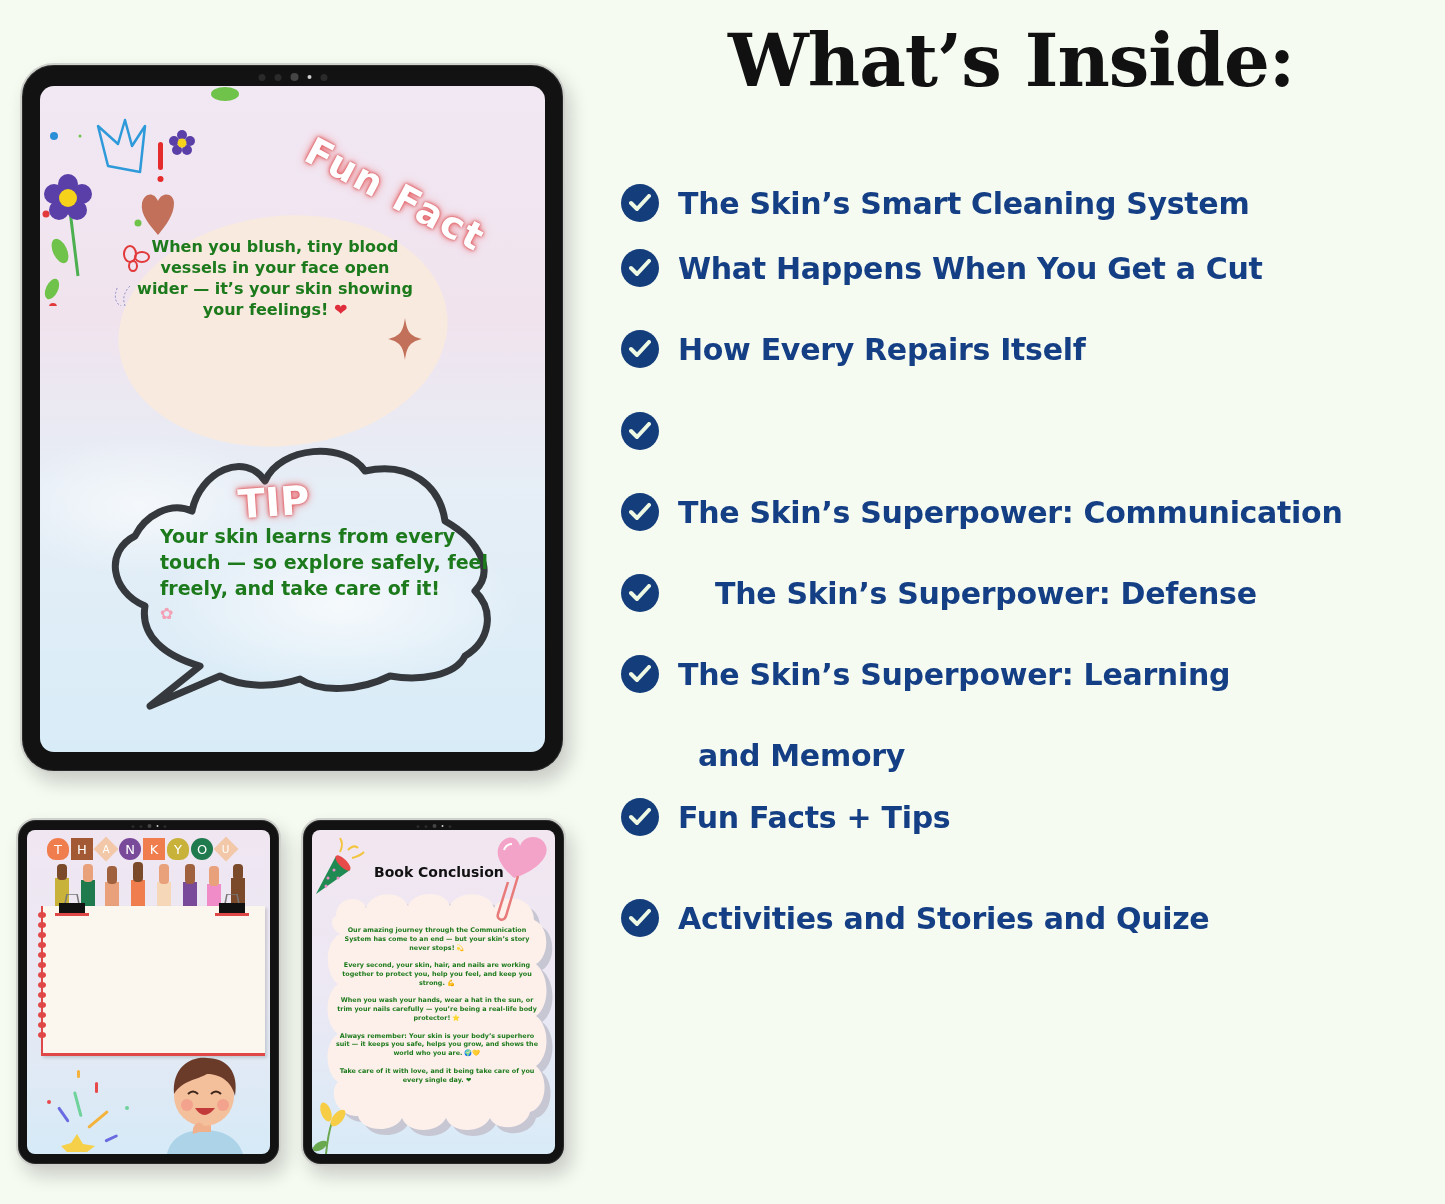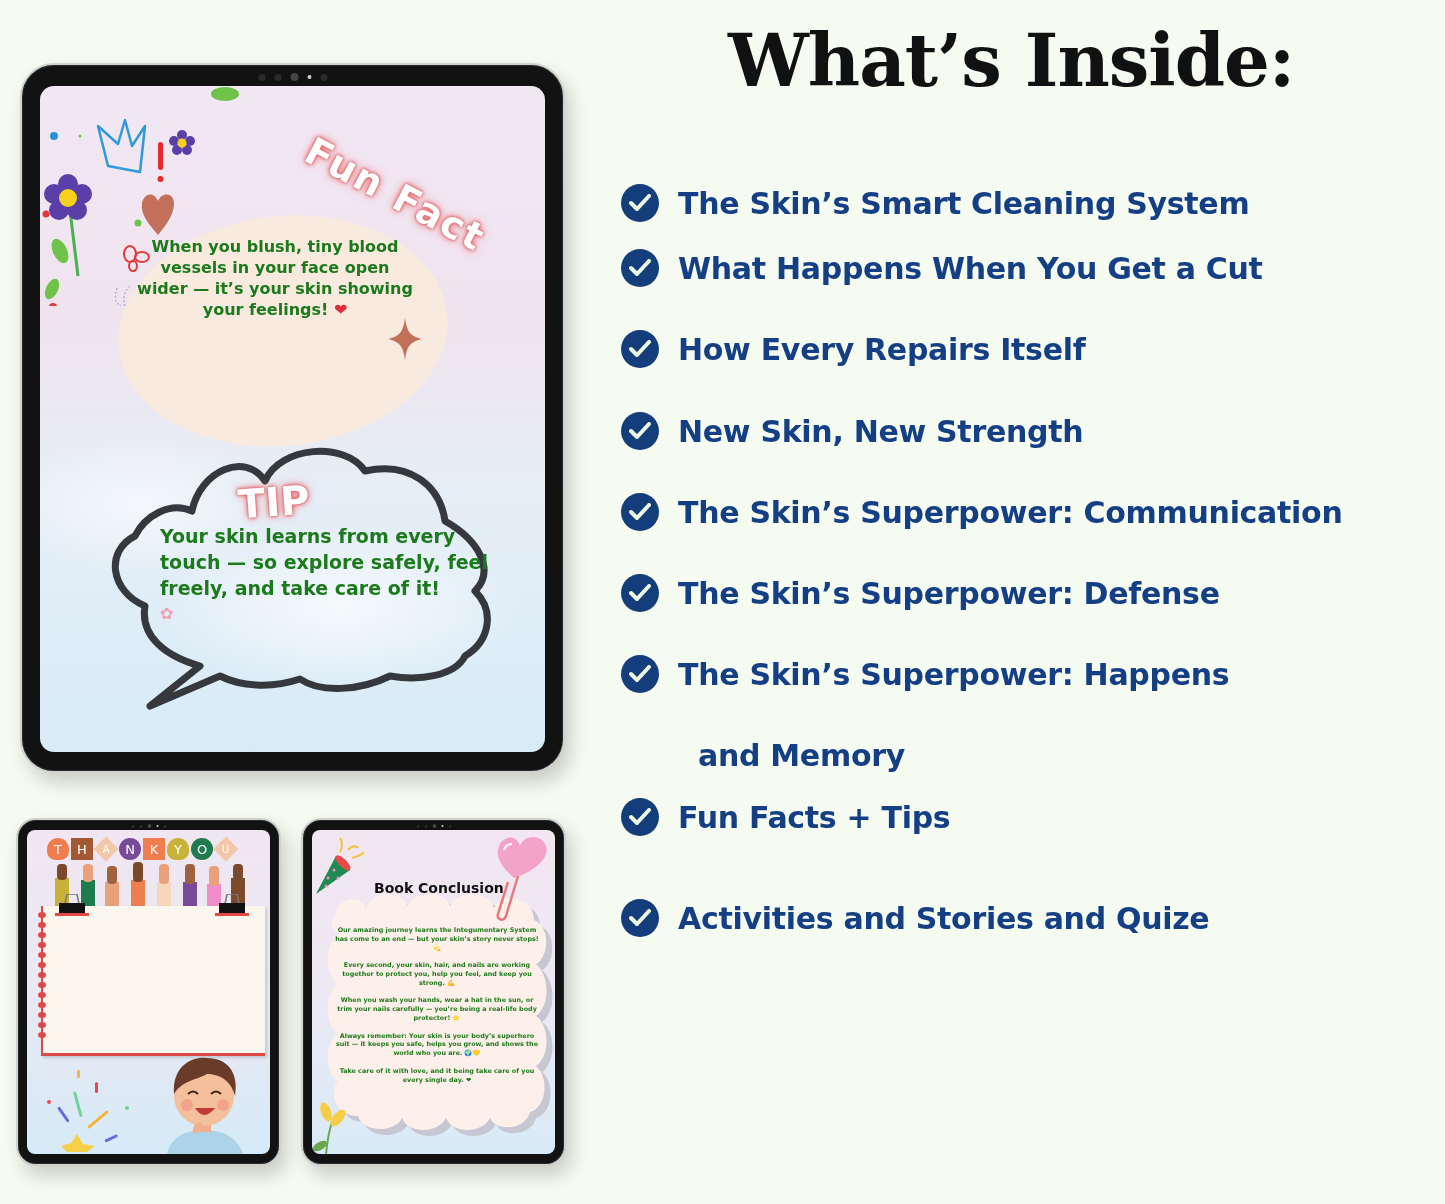--- a/index.html
+++ b/index.html
@@ -130,21 +130,21 @@
     font-size: 8.4px; line-height: 12.5px; color: #1c7a1c; text-align: center;
   }
   .boy { position: absolute; left: 130px; top: 220px; width: 95px; height: 104px; }
   .confetti { position: absolute; left: 10px; top: 240px; width: 110px; height: 84px; }
 
   
   #tablet-conclusion .screen {
     background: linear-gradient(180deg, #f2e6f0 0%, #ece8f4 50%, #d8ebf7 100%);
   }
   .concl-title {
-    position: absolute; left: 62px; top: 50px;
+    position: absolute; left: 62px; top: 34px;
     font-family: "DejaVu Sans", sans-serif; font-weight: bold;
     font-size: 14px; color: #111;
   }
   .cloud-card { position: absolute; left: 10px; top: 56px; width: 232px; height: 250px; }
   .concl-text {
     position: absolute; left: 22px; top: 96px; width: 206px;
     font-family: "DejaVu Sans", sans-serif; font-weight: bold;
     font-size: 6.4px; line-height: 8.8px; color: #1c7a1c; text-align: center;
   }
   .concl-text p { margin-bottom: 8.8px; }
@@ -378,21 +378,21 @@
         <path d="M14 30 C14 10 40 8 44 22 C50 4 80 4 86 20 C92 4 124 4 128 20 C134 4 168 4 172 22 C180 6 212 10 212 34 C228 40 228 70 214 78 C228 90 228 120 214 130 C228 140 228 170 214 180 C228 192 224 222 208 226 C204 244 174 246 168 232 C160 248 130 248 124 232 C116 248 86 248 80 232 C72 248 40 246 36 230 C14 230 6 206 16 196 C2 186 2 156 16 148 C2 138 2 108 16 98 C2 88 2 56 18 48 C8 42 8 32 14 30 Z"></path>
       </g>
       <path fill="#fdf0ea" d="M14 30 C14 10 40 8 44 22 C50 4 80 4 86 20 C92 4 124 4 128 20 C134 4 168 4 172 22 C180 6 212 10 212 34 C228 40 228 70 214 78 C228 90 228 120 214 130 C228 140 228 170 214 180 C228 192 224 222 208 226 C204 244 174 246 168 232 C160 248 130 248 124 232 C116 248 86 248 80 232 C72 248 40 246 36 230 C14 230 6 206 16 196 C2 186 2 156 16 148 C2 138 2 108 16 98 C2 88 2 56 18 48 C8 42 8 32 14 30 Z"></path>
     </svg>
     <svg class="doodle" style="left:180px; top:2px;" width="60" height="90" viewBox="0 0 60 90">
       <path d="M22 46 C8 34 2 22 8 12 C14 2 26 4 28 14 C32 2 50 2 54 14 C58 26 42 40 22 46 Z" fill="#f4a3c8"></path>
       <path d="M26 44 L14 84 C12 90 4 88 6 82 L16 50" fill="none" stroke="#e87a7a" stroke-width="2.5"></path>
       <path d="M12 18 Q14 12 20 12" fill="none" stroke="#fff" stroke-width="2"></path>
     </svg>
     <div class="concl-text">
-      <p>Our amazing journey learns the Integumentary System has come to an end — but your skin’s story never stops! 💫</p>
+      <p>Our amazing journey through the Communication System has come to an end — but your skin’s story never stops! 💫</p>
       <p>Every second, your skin, hair, and nails are working together to protect you, help you feel, and keep you strong. 💪</p>
       <p>When you wash your hands, wear a hat in the sun, or trim your nails carefully — you’re being a real-life body protector! ⭐</p>
       <p>Always remember: Your skin is your body’s superhero suit — it keeps you safe, helps you grow, and shows the world who you are. 🌍💛</p>
       <p>Take care of it with love, and it being take care of you every single day. ❤</p>
     </div>
     <svg class="doodle" style="left:0; top:270px;" width="40" height="54" viewBox="0 0 40 54">
       <path d="M14 54 Q16 34 20 22" stroke="#6aa84f" stroke-width="2" fill="none"></path>
       <ellipse cx="8" cy="46" rx="8" ry="4" fill="#6aa84f" transform="rotate(-30 8 46)"></ellipse>
       <ellipse cx="14" cy="12" rx="5" ry="10" fill="#f7cd45" transform="rotate(-20 14 12)"></ellipse>
       <ellipse cx="26" cy="18" rx="5" ry="10" fill="#f7cd45" transform="rotate(40 26 18)"></ellipse>
@@ -426,45 +426,44 @@
         </svg>
       </span>
     <span class="feature-label">How Every Repairs Itself</span>
   </div>
   <div class="feature" style="top:412px;">
     <span class="check">
         <svg width="22" height="18" viewBox="0 0 22 18">
           <path d="M2 9 L8 15 L20 2" fill="none" stroke="#eef9e4" stroke-width="4" stroke-linecap="round" stroke-linejoin="round"></path>
         </svg>
       </span>
-    <span class="feature-label">New Skin, New Strength</span>
   </div>
   <div class="feature" style="top:493px;">
     <span class="check">
         <svg width="22" height="18" viewBox="0 0 22 18">
           <path d="M2 9 L8 15 L20 2" fill="none" stroke="#eef9e4" stroke-width="4" stroke-linecap="round" stroke-linejoin="round"></path>
         </svg>
       </span>
     <span class="feature-label">The Skin’s Superpower: Communication</span>
   </div>
-  <div class="feature" style="top:574px;">
+  <div class="feature" style="top:574px;gap:37px;">
     <span class="check">
         <svg width="22" height="18" viewBox="0 0 22 18">
           <path d="M2 9 L8 15 L20 2" fill="none" stroke="#eef9e4" stroke-width="4" stroke-linecap="round" stroke-linejoin="round"></path>
         </svg>
       </span>
     <span class="feature-label">The Skin’s Superpower: Defense</span>
   </div>
   <div class="feature" style="top:655px;">
     <span class="check">
         <svg width="22" height="18" viewBox="0 0 22 18">
           <path d="M2 9 L8 15 L20 2" fill="none" stroke="#eef9e4" stroke-width="4" stroke-linecap="round" stroke-linejoin="round"></path>
         </svg>
       </span>
-    <span class="feature-label">The Skin’s Superpower: Happens</span>
+    <span class="feature-label">The Skin’s Superpower: Learning</span>
   </div>
   <div class="feature" style="top:798px;">
     <span class="check">
         <svg width="22" height="18" viewBox="0 0 22 18">
           <path d="M2 9 L8 15 L20 2" fill="none" stroke="#eef9e4" stroke-width="4" stroke-linecap="round" stroke-linejoin="round"></path>
         </svg>
       </span>
     <span class="feature-label">Fun Facts + Tips</span>
   </div>
   <div class="feature" style="top:899px;">

